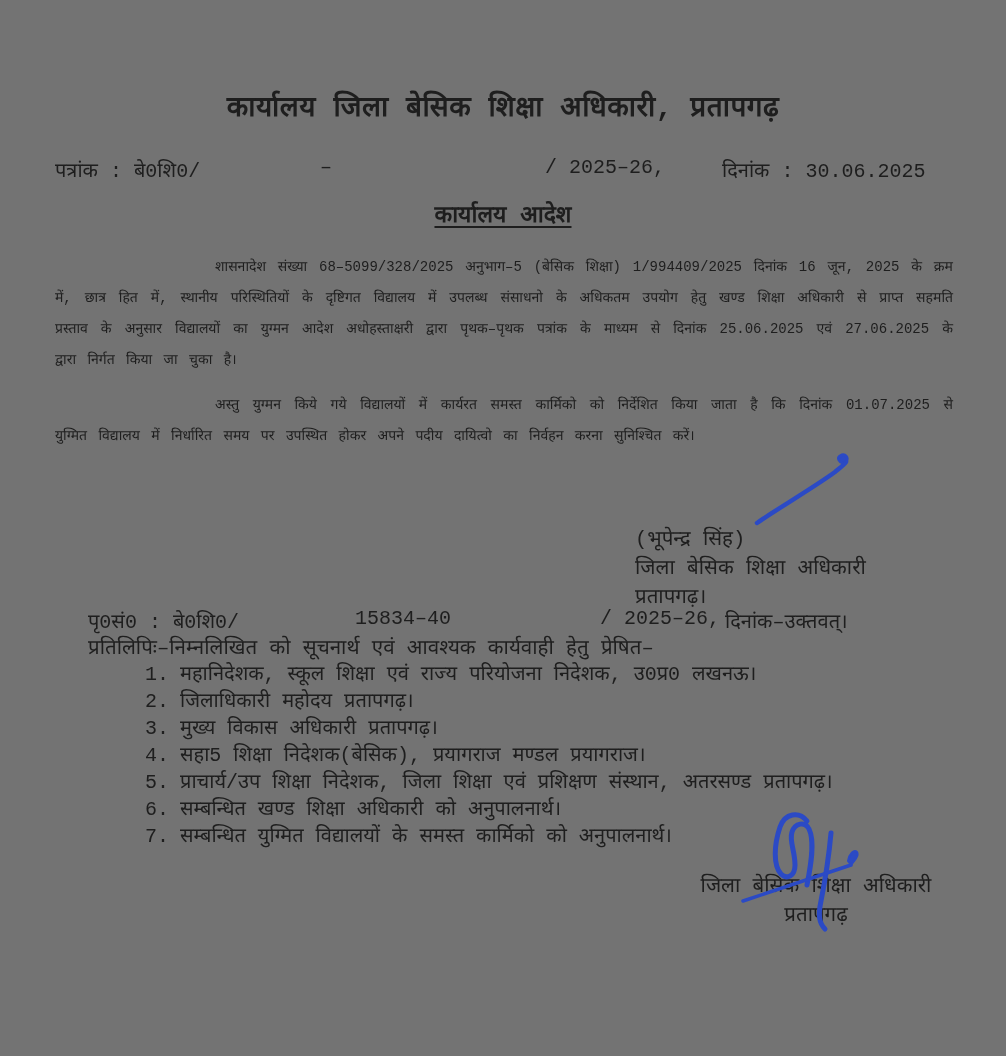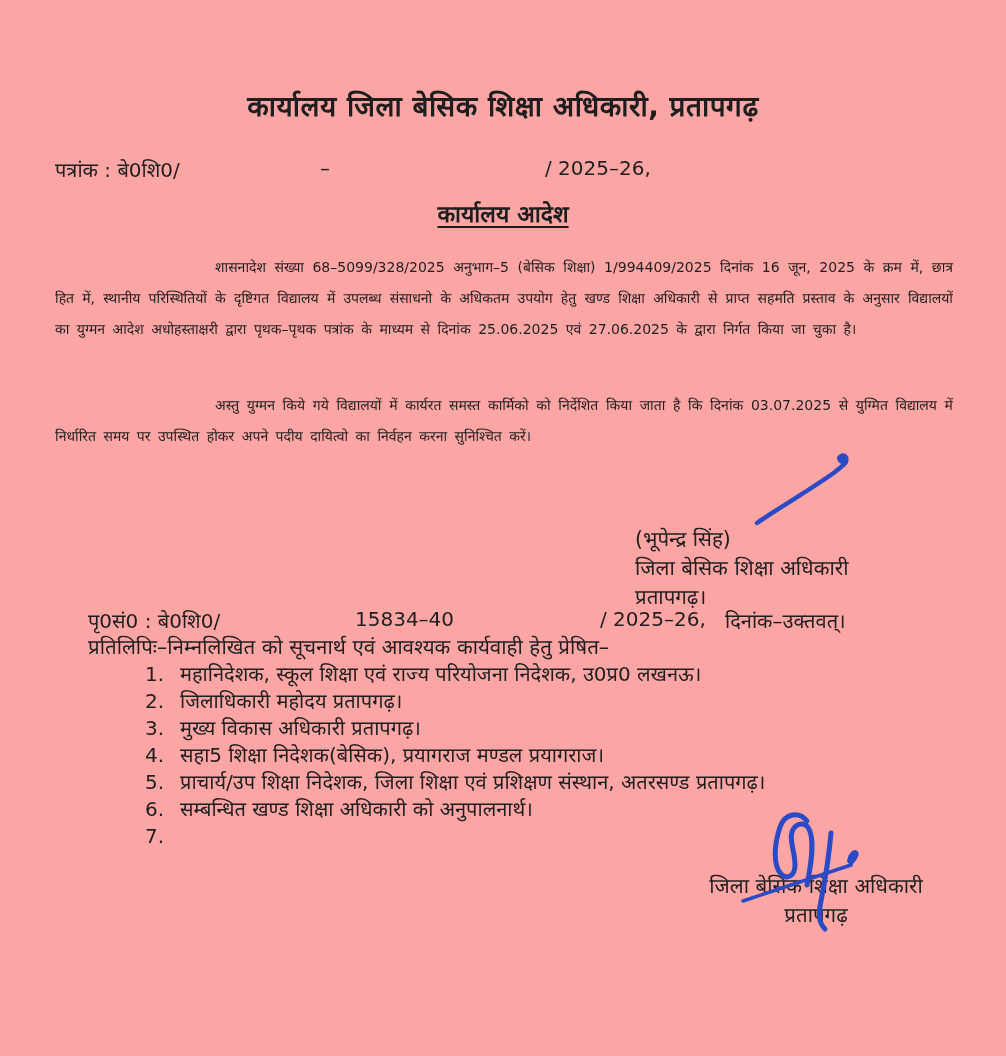--- a/index.html
+++ b/index.html
@@ -11,21 +11,22 @@
     width: 1006px;
     height: 1056px;
     font-family: "DejaVu Sans", "Liberation Sans", sans-serif;
     color: #1e1e1e;
     position: relative;
     overflow: hidden;
   }
   .page {
     position: absolute;
     inset: 0;
-    background: #fca5a5;
+    background: #737373;
+    font-family: Liberation Mono, monospace;
   }
   .doc-title {
     position: absolute;
     top: 86px;
     left: 0;
     width: 100%;
     text-align: center;
     font-size: 28px;
     font-weight: 700;
     letter-spacing: 0.5px;
@@ -145,27 +146,28 @@
 <body>
 
 <div class="page">
 
   <div class="doc-title">कार्यालय जिला बेसिक शिक्षा अधिकारी, प्रतापगढ़</div>
 
   <div class="letter-line">
     <span class="ll-label">पत्रांक :  बे0शि0/</span>
     <span class="ll-dash">–</span>
     <span class="ll-year">/ 2025–26,</span>
+    <span class="ll-date">दिनांक : 30.06.2025</span>
   </div>
 
   <div class="order-heading">कार्यालय आदेश</div>
 
   <div class="body-para para1">शासनादेश संख्या 68–5099/328/2025 अनुभाग–5 (बेसिक शिक्षा) 1/994409/2025 दिनांक 16 जून, 2025 के क्रम में, छात्र हित में, स्थानीय परिस्थितियों के दृष्टिगत विद्यालय में उपलब्ध संसाधनो के अधिकतम उपयोग हेतु खण्ड शिक्षा अधिकारी से प्राप्त सहमति प्रस्ताव के अनुसार विद्यालयों का युग्मन आदेश अधोहस्ताक्षरी द्वारा पृथक–पृथक पत्रांक के माध्यम से दिनांक 25.06.2025 एवं 27.06.2025 के द्वारा निर्गत किया जा चुका है।</div>
 
-  <div class="body-para para2">अस्तु युग्मन किये गये विद्यालयों में कार्यरत समस्त कार्मिको को निर्देशित किया जाता है कि दिनांक 03.07.2025 से युग्मित विद्यालय में निर्धारित समय पर उपस्थित होकर अपने पदीय दायित्वो का निर्वहन करना सुनिश्चित करें।</div>
+  <div class="body-para para2">अस्तु युग्मन किये गये विद्यालयों में कार्यरत समस्त कार्मिको को निर्देशित किया जाता है कि दिनांक 01.07.2025 से युग्मित विद्यालय में निर्धारित समय पर उपस्थित होकर अपने पदीय दायित्वो का निर्वहन करना सुनिश्चित करें।</div>
 
   <svg class="sig-stroke-1" viewBox="0 0 120 85">
     <path d="M 12 73 C 35 57, 68 38, 90 22 C 96 17, 100 14, 101 12" fill="none" stroke="#2b4ac5" stroke-width="4.5" stroke-linecap="round"></path>
     <path d="M 101 12 C 104 7, 100 3, 95 6 C 92 8, 94 12, 98 13" fill="#2b4ac5" stroke="#2b4ac5" stroke-width="3" stroke-linejoin="round"></path>
   </svg>
 
   <div class="sig-block-1">
     <div>(भूपेन्द्र सिंह)</div>
     <div>जिला बेसिक शिक्षा अधिकारी</div>
     <div>प्रतापगढ़।</div>
@@ -200,20 +202,21 @@
     <div class="copy-row">
       <span class="copy-num">5.</span>
       <span class="copy-text">प्राचार्य/उप शिक्षा निदेशक, जिला शिक्षा एवं प्रशिक्षण संस्थान, अतरसण्ड प्रतापगढ़।</span>
     </div>
     <div class="copy-row">
       <span class="copy-num">6.</span>
       <span class="copy-text">सम्बन्धित खण्ड शिक्षा अधिकारी को अनुपालनार्थ।</span>
     </div>
     <div class="copy-row">
       <span class="copy-num">7.</span>
+      <span class="copy-text">सम्बन्धित युग्मित विद्यालयों के समस्त कार्मिको को अनुपालनार्थ।</span>
     </div>
   </div>
 
   <svg class="sig-stroke-2" viewBox="0 0 145 135">
 
     <path d="M 72 18 C 64 8, 50 10, 45 24 C 39 42, 38 62, 46 71 C 52 77, 60 73, 60 62 C 60 48, 54 38, 57 29 C 60 20, 70 18, 74 26 C 80 38, 76 62, 72 82" fill="none" stroke="#2b4ac5" stroke-width="5" stroke-linecap="round"></path>
 
     <path d="M 96 30 C 94 52, 90 78, 86 98 C 83 112, 84 120, 90 126" fill="none" stroke="#2b4ac5" stroke-width="5" stroke-linecap="round"></path>
 
     <path d="M 8 98 L 116 62" fill="none" stroke="#2b4ac5" stroke-width="3.5" stroke-linecap="round"></path>

